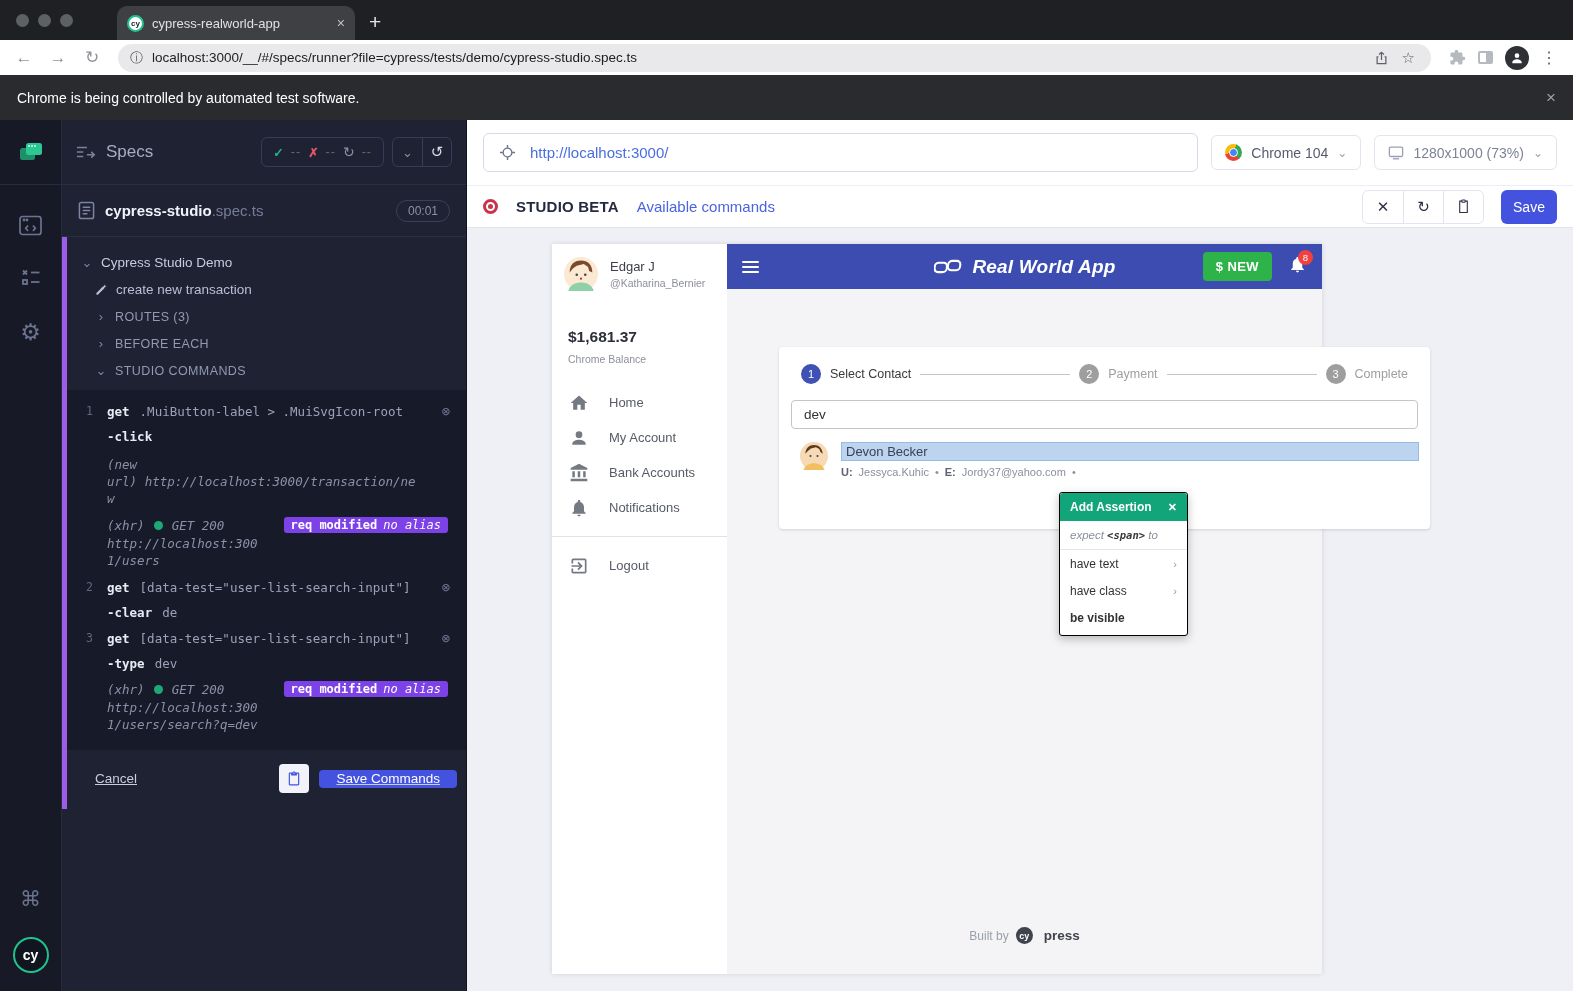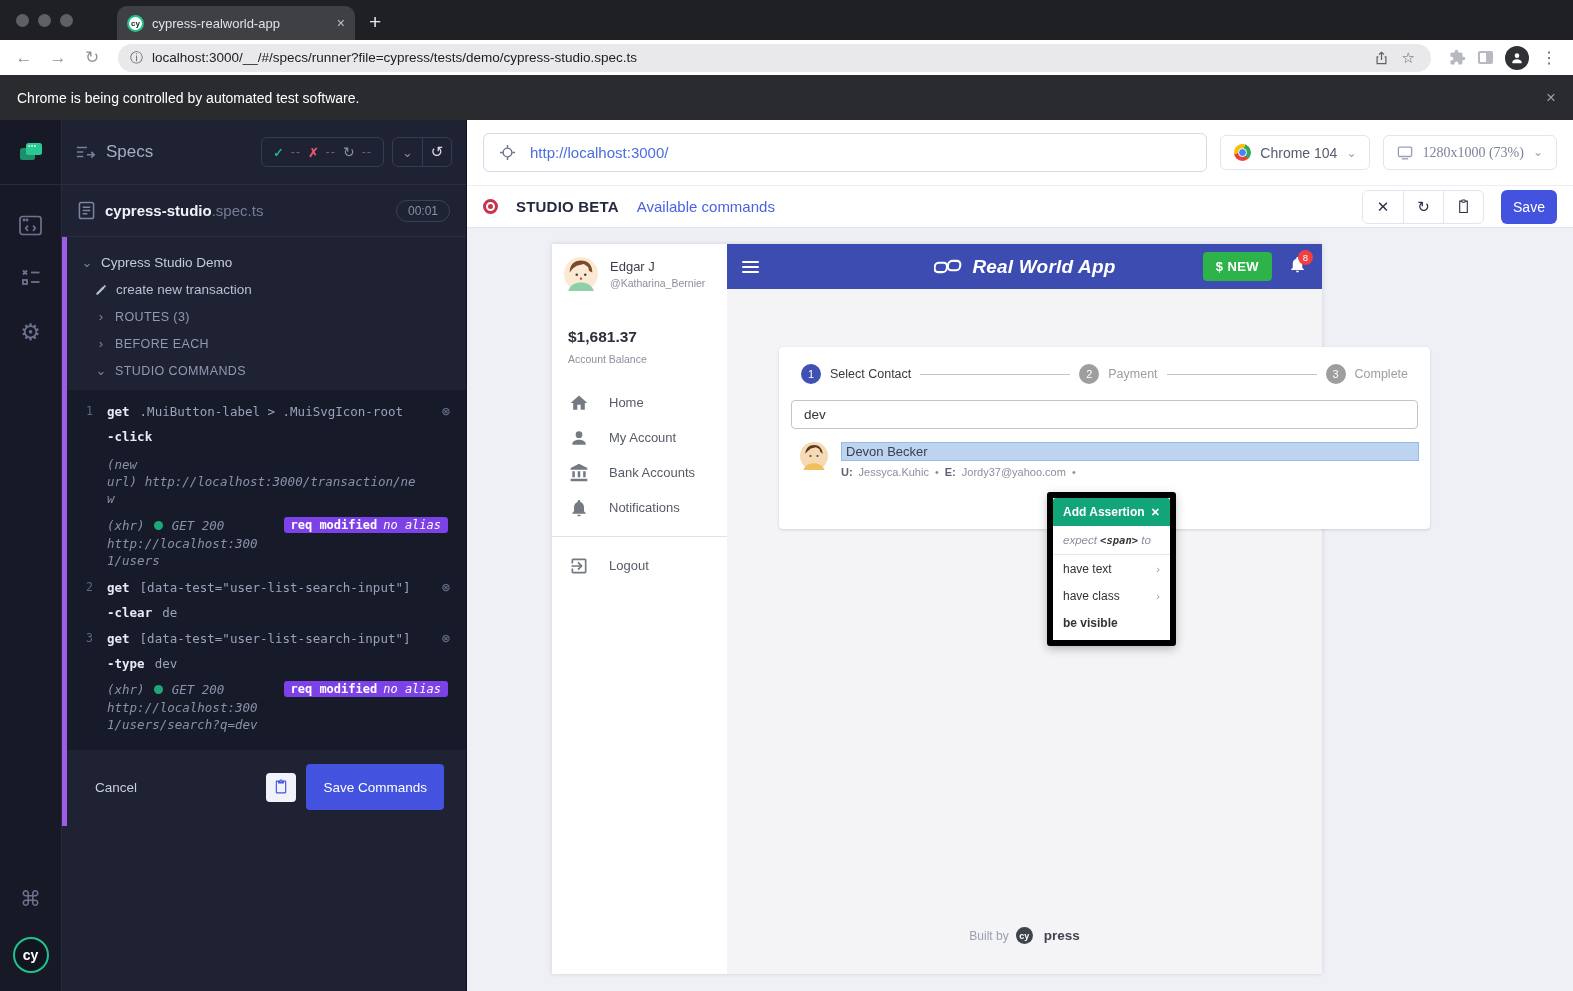--- a/index.html
+++ b/index.html
@@ -85,35 +85,35 @@
   .cmd-del { margin-left:auto; color:#6b7390; font-size:14px; flex-shrink:0; padding-left:4px; }
   .evt { font-style:italic; color:#8a91a8; }
   .evt-line { display:flex; align-items:center; gap:9px; }
   .evt-url { white-space:pre-line; line-height:17px; margin-top:2px; }
   .dot-green { width:9px; height:9px; border-radius:50%; background:#1fa877; flex-shrink:0; }
   .badge { background:#7d41e8; color:#fff; border-radius:3px; padding:1px 7px; margin-left:auto; margin-right:2px;
            font-size:12px; white-space:nowrap; }
   .badge b { font-style:normal; font-weight:bold; }
   .badge i { font-style:italic; font-weight:normal; margin-left:6px;text-align:right; }
 
-  .studio-footer { display:flex; align-items:center; padding:14px 22px 16px 28px; gap:10px; background:#1e2233; }
+  .studio-footer { display:flex; align-items:center; padding:14px 9px 16px 28px; gap:10px; background:#1e2233;text-decoration:underline; }
   .cancel-link { color:#c9cede; font-size:13.5px; margin-right:auto; }
   .clip-btn { width:30px; height:29px; background:#f2f3fa; border-radius:4px; display:flex; align-items:center; justify-content:center; }
-  .save-cmds-btn { height:46px; padding:0 17px; background:#4353e0; color:#fff; border-radius:4px; font-size:13.5px;
+  .save-cmds-btn { height:18px; padding:0 17px; background:#4353e0; color:#fff; border-radius:4px; font-size:13.5px;
                    display:flex; align-items:center; }
 
   
   .main { flex:1; background:#eef0f5; display:flex; flex-direction:column; min-width:0; }
   .url-row { background:#fff; padding:13px 16px; display:flex; gap:13px; align-items:center; }
   .addr { flex:1; height:39px; border:1px solid #d6dae8; border-radius:6px; display:flex; align-items:center; padding:0 14px; gap:13px; }
   .addr input { border:none; outline:none; flex:1; font-size:15px; color:#4a6ee0; font-family:"Liberation Sans", sans-serif; background:transparent; }
   .sel { height:35px; border:1px solid #e2e5f0; border-radius:6px; display:flex; align-items:center; padding:0 13px; gap:9px;
          background:#fff; font-size:14px; color:#565b6e; white-space:nowrap; }
   .sel .chev { color:#9aa0b4; font-size:12px; }
-  .sel-vp { color:#7d8396;font-family:Liberation Serif, serif; }
+  .sel-vp { color:#7d8396; }
   .chrome-logo { width:17px; height:17px; border-radius:50%;
     background:conic-gradient(from 140deg, #ea4335 0 120deg, #fbbc05 120deg 240deg, #34a853 240deg 360deg); position:relative; }
   .chrome-logo::after { content:""; position:absolute; inset:4px; border-radius:50%; background:#4285f4; border:1.5px solid #fff; }
 
   .studio-row { background:#fff; border-top:1px solid #eceef5; border-bottom:1px solid #e3e5ee; height:43px;
                 display:flex; align-items:center; padding:0 16px; gap:18px; }
   .target-ic { width:15px; height:15px; border-radius:50%; border:3px solid #c9344c; display:flex; align-items:center; justify-content:center; }
   .target-ic::after { content:""; width:5px; height:5px; border-radius:50%; background:#c9344c; }
   .studio-badge { font-size:15px; font-weight:bold; color:#252a41; letter-spacing:.2px; }
   .avail-link { font-size:15px; color:#4a63e0; }
@@ -168,21 +168,21 @@
   .search-wrap { margin:16px 12px 0; }
   .search-wrap input { width:100%; height:29px; border:1px solid #c5c5c5; border-radius:4px; padding:0 12px;
                        font-size:13.5px; color:#333; font-family:"Liberation Sans", sans-serif; outline:none; }
   .contact-row { display:flex; padding:13px 11px 0 21px; gap:13px; }
   .contact-body { flex:1; min-width:0; }
   .name-hl { height:19px; background:#bcd4ef; border:1px solid #97bbe2; display:flex; align-items:center;
              padding:0 4px; font-size:13px; color:#3a3f52; }
   .contact-info { font-size:11px; color:#8a8f9c; margin-top:5px; display:flex; gap:6px; align-items:center; }
   .ci-lbl { font-weight:bold; color:#5c6270; }
 
-  .assert-pop { position:absolute; left:320px; top:203px; width:129px; background:#fff; border:6px solid #000000;
+  .assert-pop { position:absolute; left:332px; top:203px; width:129px; background:#fff; border:1px solid #000000;
                 border-radius:3px; box-shadow:0 3px 10px rgba(0,0,0,.25); z-index:5; font-size:12px; }
   .ap-head { height:28px; background:#12a579; color:#fff; display:flex; align-items:center; padding:0 10px;
              font-weight:bold; border-radius:3px 3px 0 0; }
   .ap-x { margin-left:auto; font-size:11px; font-weight:bold; }
   .ap-expect { padding:8px 10px; font-style:italic; color:#8a8f9c; font-size:11.5px; border-bottom:1px solid #e6e6e6; }
   .ap-tag { font-family:"DejaVu Sans Mono", monospace; font-weight:bold; color:#3a3a3a; font-size:10.5px; }
   .ap-item { padding:7px 10px 6px; color:#333; display:flex; align-items:center; }
   .ap-item .chev { margin-left:auto; color:#9a9a9a; font-size:11px; }
   .ap-item.bold { font-weight:bold; padding-bottom:10px; }
 
@@ -493,21 +493,21 @@
                 <circle cx="12" cy="15.3" r=".8" fill="#c0392b"></circle>
                 <path d="M3 24c1-4.2 5-6 9-6s8 1.8 9 6z" fill="#8fd0a8"></path>
               </svg>
               <div>
                 <div class="uname">Edgar J</div>
                 <div class="uhandle">@Katharina_Bernier</div>
               </div>
             </div>
             <div class="balance-box">
               <div class="bal-amt">$1,681.37</div>
-              <div class="bal-lbl">Account Balance</div>
+              <div class="bal-lbl">Chrome Balance</div>
             </div>
             <div class="app-nav">
               <div class="nav-item">
                 <svg width="20" height="20" viewBox="0 0 24 24" fill="#757982">
                     <path d="M10 20v-6h4v6h5v-8h3L12 3 2 12h3v8z"></path>
                   </svg>
                 <span>Home</span>
               </div>
               <div class="nav-item">
                 <svg width="20" height="20" viewBox="0 0 24 24" fill="#757982">

